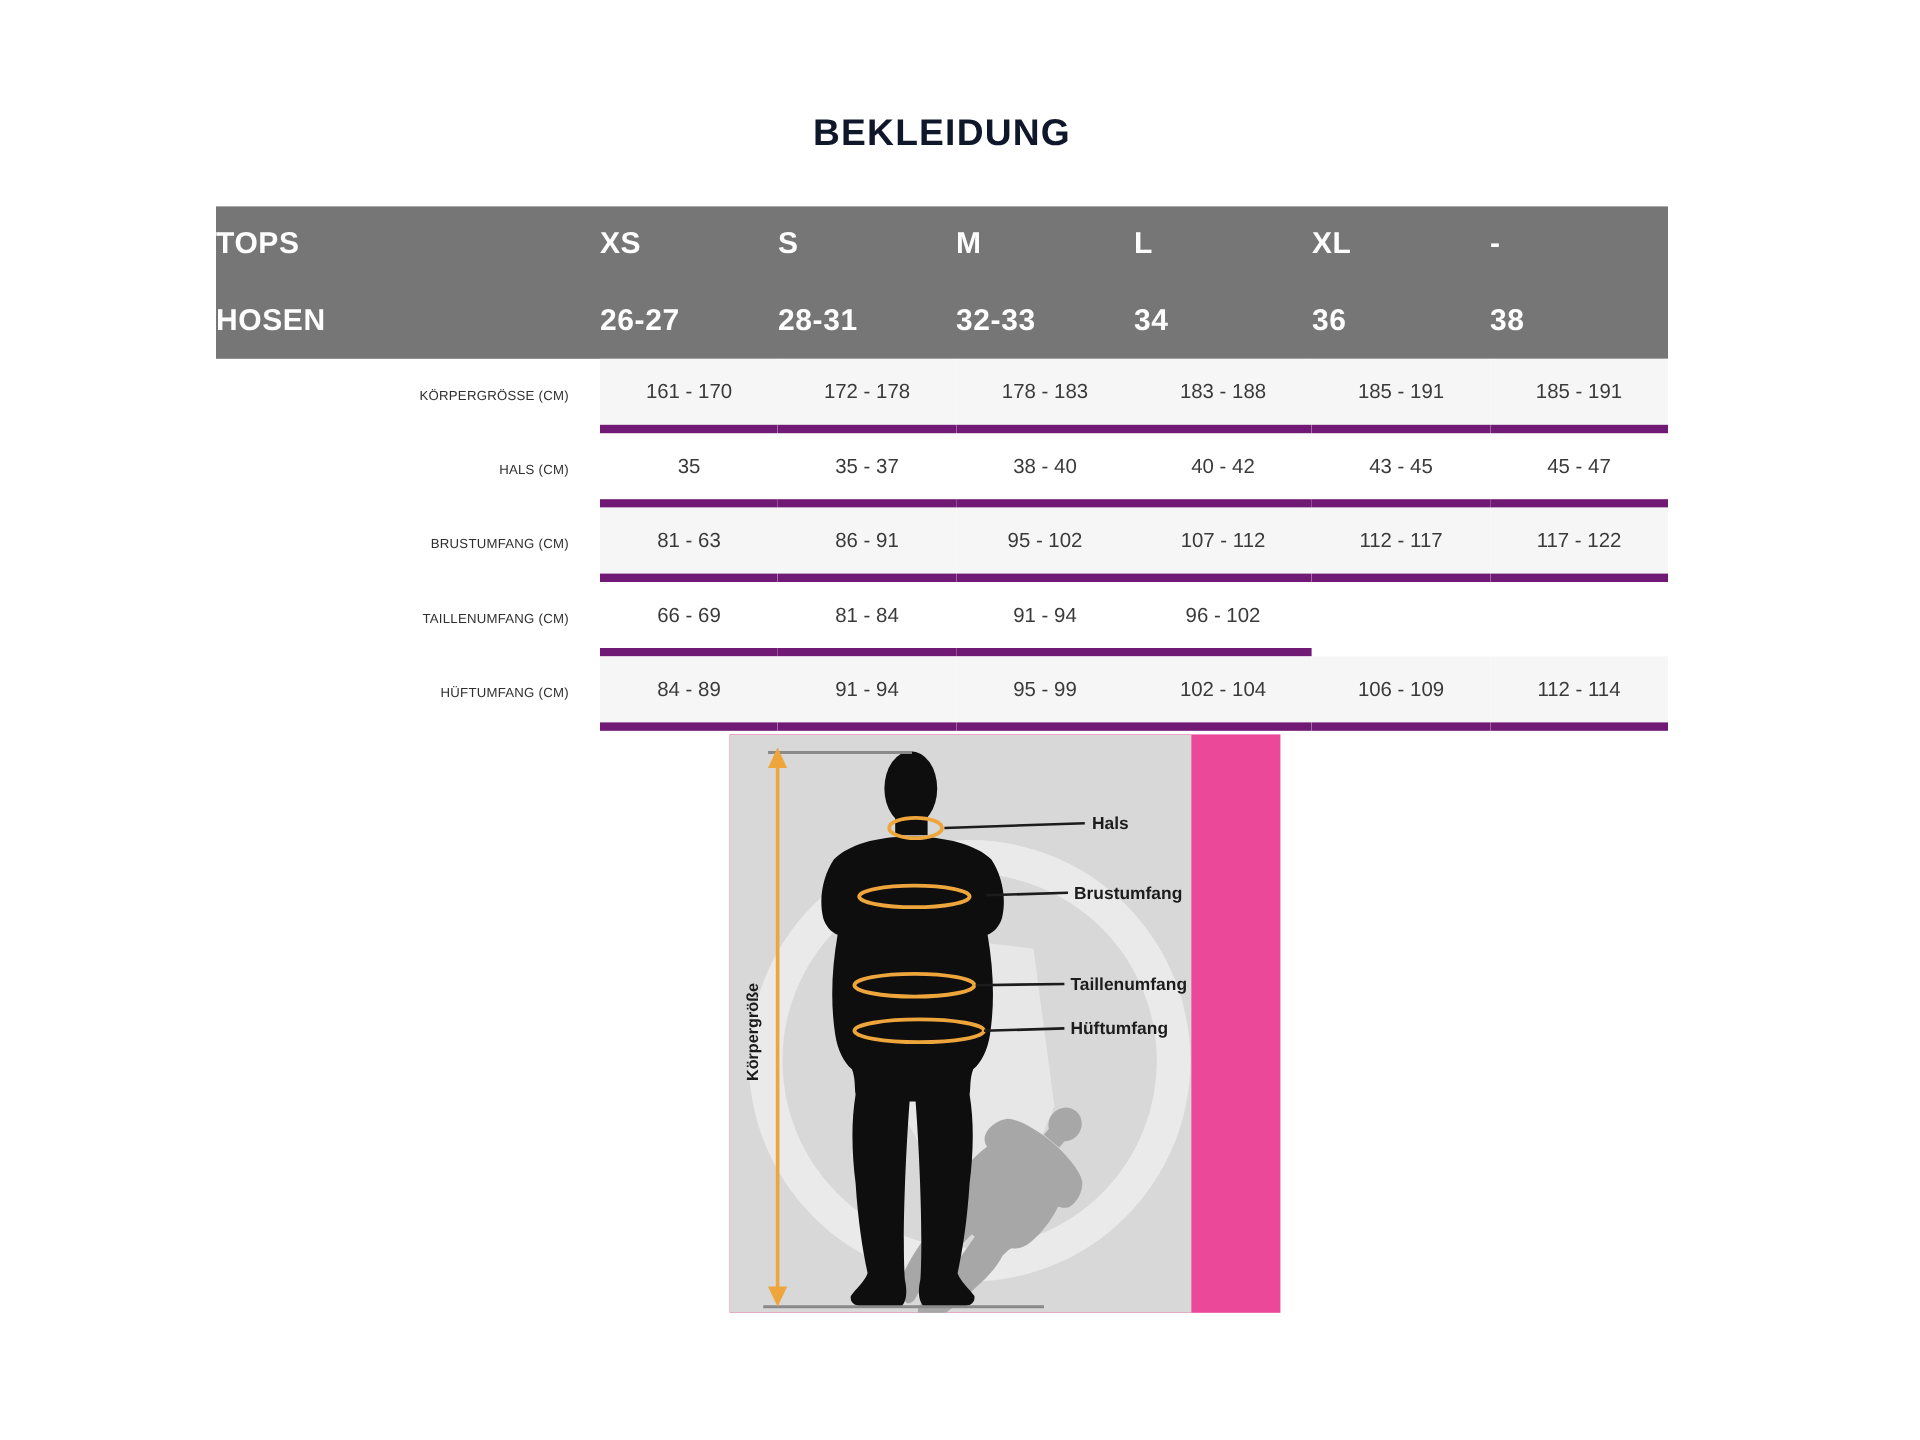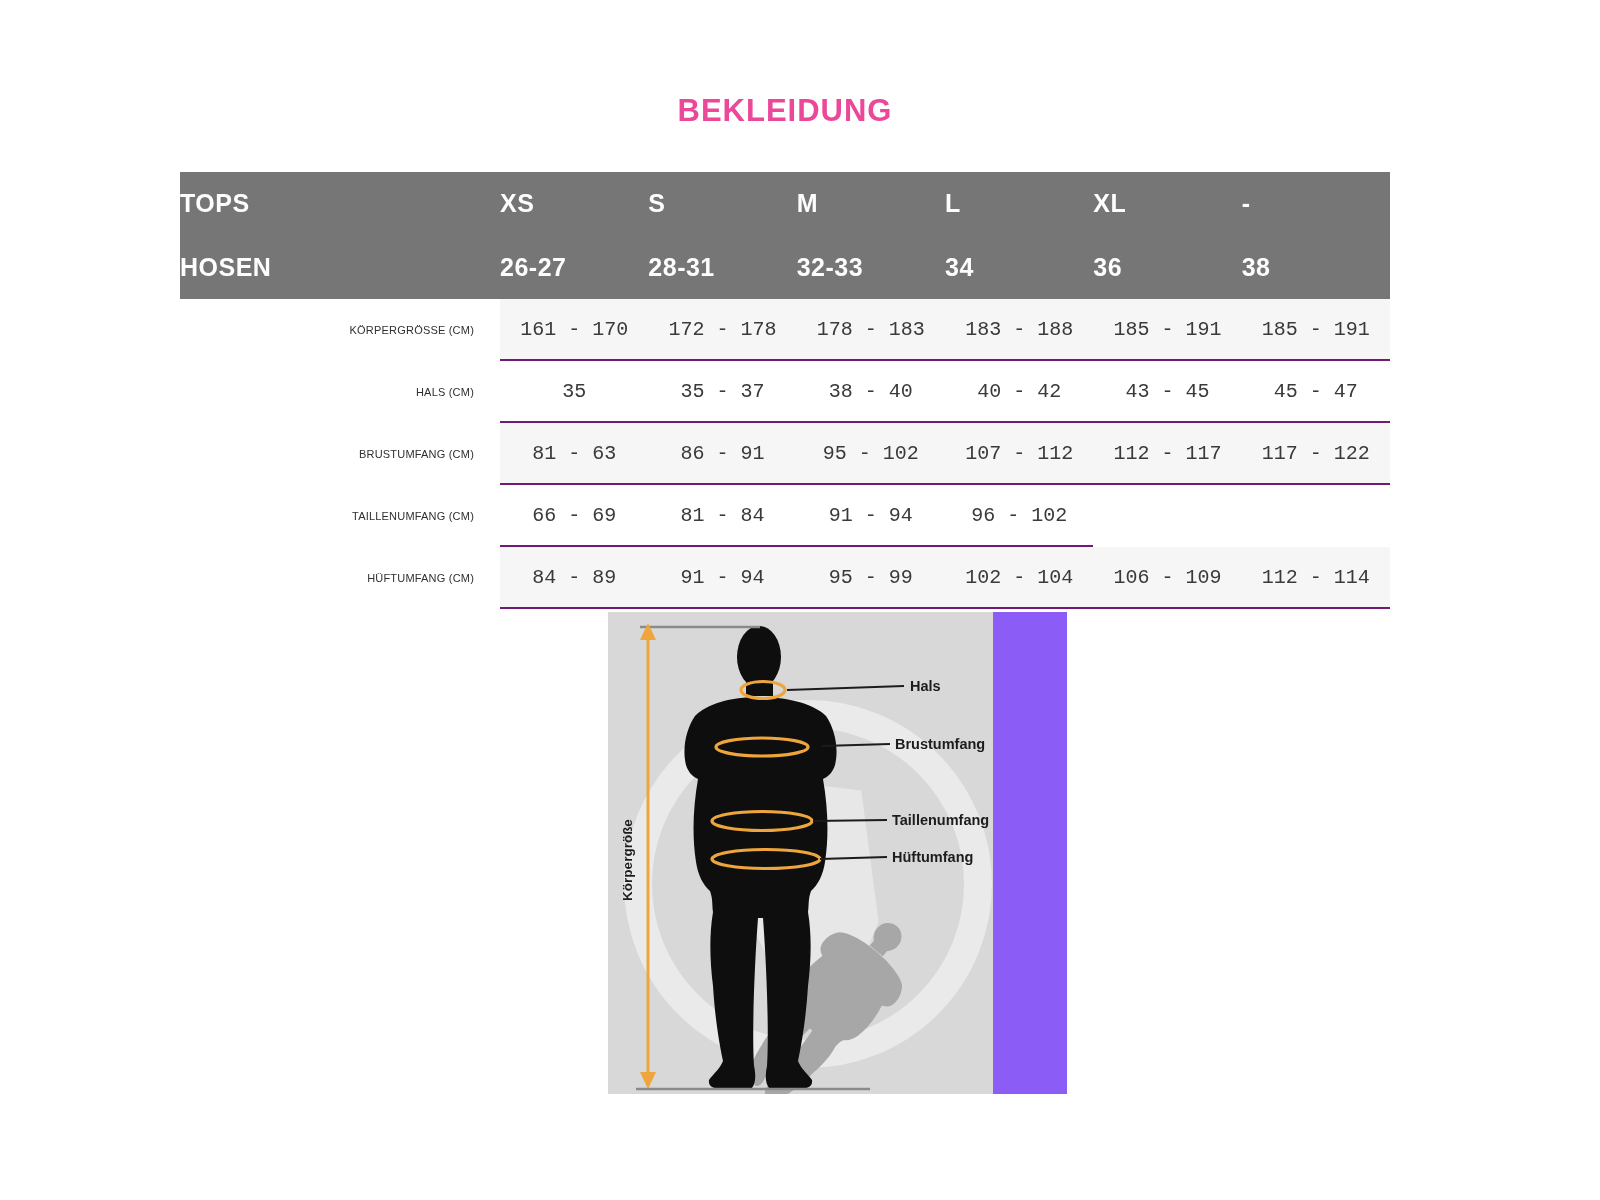--- a/index.html
+++ b/index.html
@@ -5,21 +5,21 @@
   html,body { margin:0; padding:0; }
   body {
     width:1600px; height:1200px; position:relative;
     background:#ffffff;
     font-family:"Liberation Sans", sans-serif;
     overflow:hidden;
   }
   .title {
     position:absolute; left:180px; top:93px; width:1210px;
     margin:0; text-align:center;
-    font-size:31px; font-weight:800; letter-spacing:1px; color:#ec4899;
+    font-size:31px; font-weight:800; letter-spacing:1px; color:#0f172a;
   }
   .size-table { position:absolute; left:180px; top:172px; width:1210px; }
   .thead { background:#767676; }
   .hrow {
     display:grid; grid-template-columns:320px repeat(6,1fr);
     height:63.5px; align-items:center;
   }
   .hlabel,.hcell {
     text-align:left; color:#fdfdfd; font-weight:800;
     font-size:25px; letter-spacing:.5px;
@@ -27,28 +27,27 @@
   .brow {
     display:grid; grid-template-columns:320px repeat(6,1fr);
     height:62px; align-items:stretch;
   }
   .blabel {
     display:flex; align-items:center; justify-content:flex-end;
     padding-right:26px; font-size:11px; color:#2f2f2f; letter-spacing:.2px;
   }
   .bcell {
     display:flex; align-items:center; justify-content:center;
-    font-size:20px; color:#3a3a3a;
-    border-bottom:2px solid #701a75;
-    font-family:Liberation Mono, monospace;
+    font-size:17px; color:#3a3a3a;
+    border-bottom:7px solid #701a75;
   }
   .brow.alt .bcell { background:#f6f6f6; }
   .diagram {
     position:absolute; left:608px; top:612px; width:459px; height:482px;
-    background:#8b5cf6;
+    background:#ec4899;
   }
   .diagram svg { display:block; }
 </style>
 </head>
 <body>
 
 <h1 class="title">BEKLEIDUNG</h1>
 
 <div class="size-table">
   <div class="thead">

